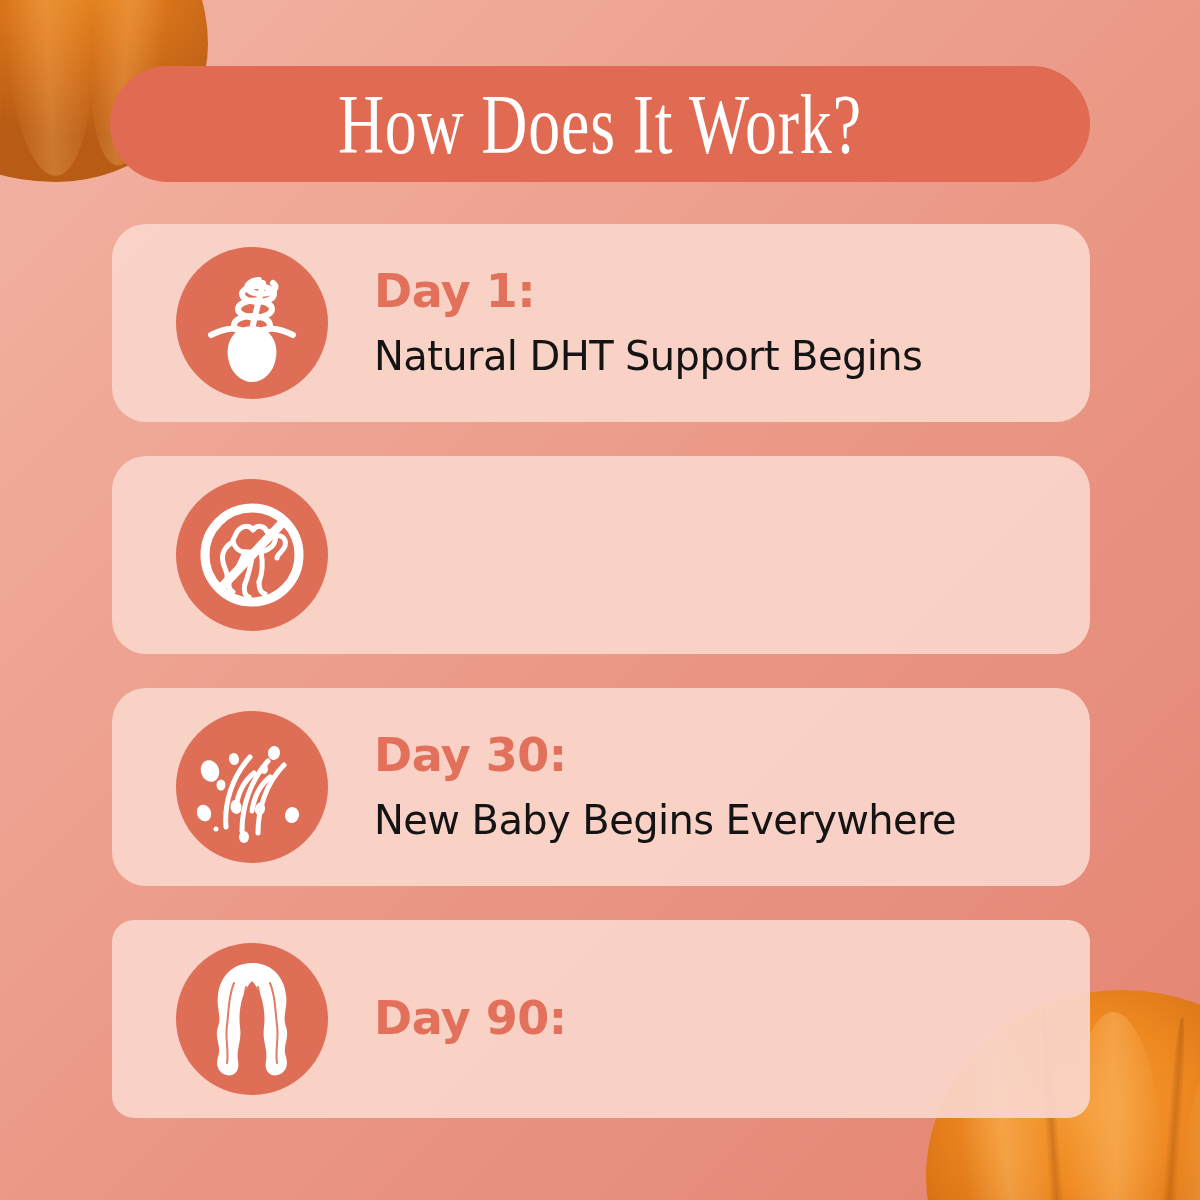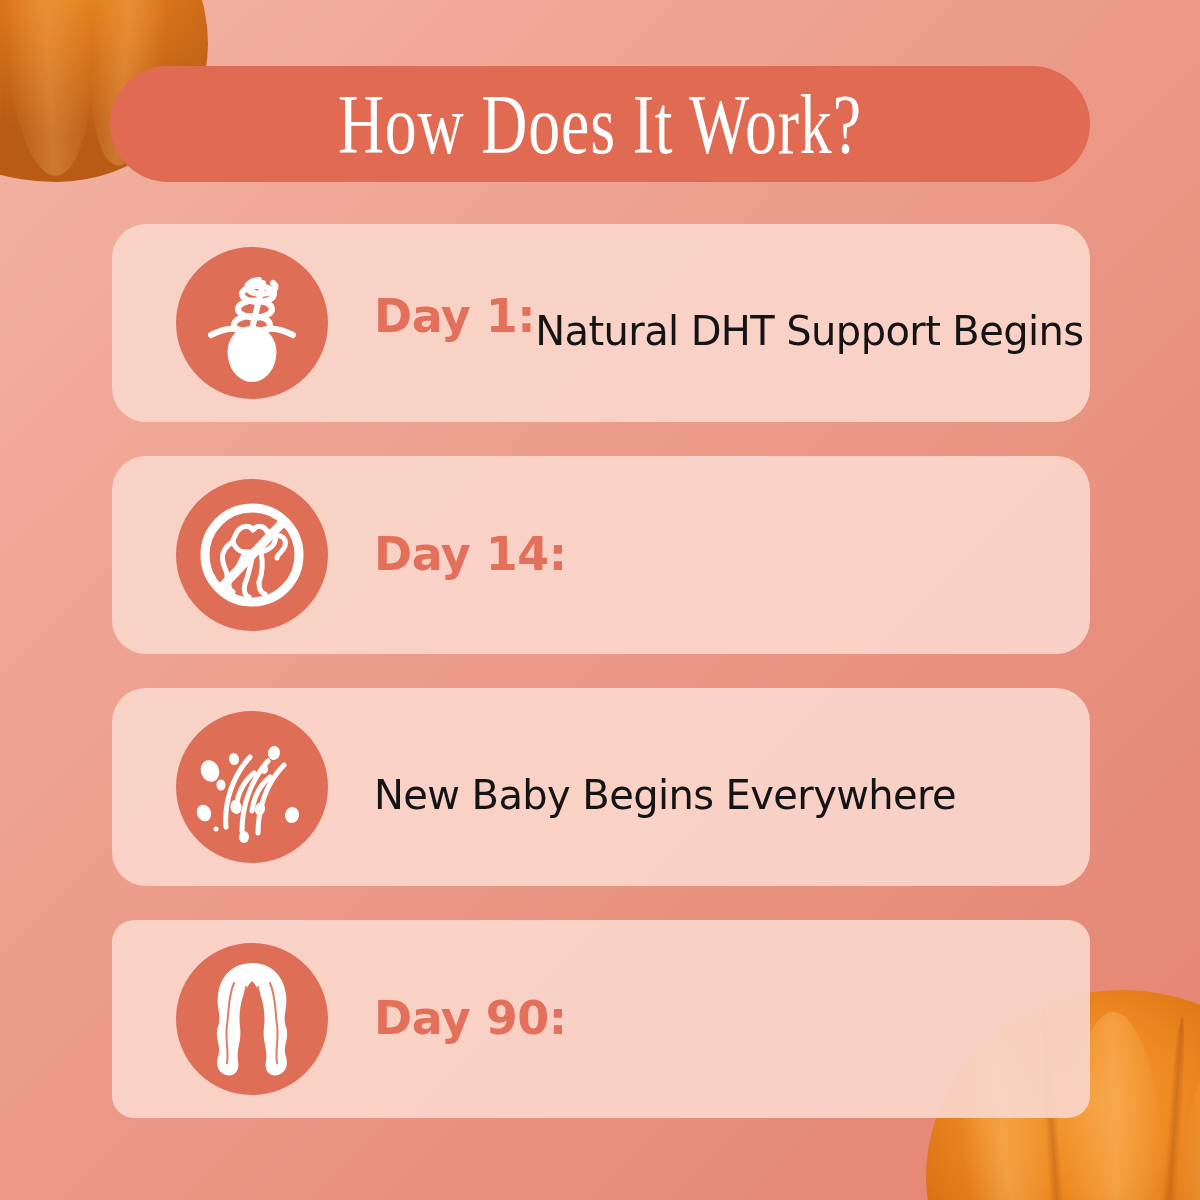--- a/index.html
+++ b/index.html
@@ -162,21 +162,21 @@
     background: #de6e56;
     display: flex;
     align-items: center;
     justify-content: center;
   }
   .icon-badge svg { display: block; }
 
   .card-text {
     margin-left: 46px;
     display: flex;
-    flex-direction: row;
+    flex-direction: column;
     justify-content: center;
   }
   .day-label {
     font-family: "DejaVu Sans", sans-serif;
     font-weight: bold;
     font-size: 46px;
     line-height: 1.08;
     color: #e2705a;
     letter-spacing: -0.5px;
   }
@@ -255,21 +255,20 @@
             <path d="M80 40 C88 38, 94 42, 92 50 C90 56, 84 58, 84 62"></path>
             <path d="M38 82 C34 88, 36 94, 40 96"></path>
             <path d="M52 88 C50 94, 52 100, 56 101"></path>
             <path d="M66 86 C66 92, 68 97, 72 98"></path>
           </g>
           <circle cx="59" cy="59" r="47" fill="none" stroke="#ffffff" stroke-width="9"></circle>
           <line x1="27" y1="93" x2="91" y2="25" stroke="#ffffff" stroke-width="9" stroke-linecap="round"></line>
         </svg>
       </div>
       <div class="card-text">
-        <div class="day-label">Day 14:</div>
       </div>
     </div>
 
     <div class="card">
       <div class="icon-badge">
         <svg width="128" height="128" viewBox="0 0 128 128" fill="none">
           <g stroke="#ffffff" stroke-width="5" stroke-linecap="round" fill="none">
             <path d="M38 104 C36 80, 44 54, 62 34"></path>
             <path d="M54 108 C54 84, 62 58, 80 38"></path>
             <path d="M70 110 C70 86, 78 60, 96 42"></path>
@@ -285,20 +284,21 @@
             <ellipse cx="16" cy="90" rx="7" ry="8.5" transform="rotate(-20 16 90)"></ellipse>
             <ellipse cx="48" cy="84" rx="5.5" ry="7" transform="rotate(-10 48 84)"></ellipse>
             <ellipse cx="72" cy="86" rx="5" ry="6.5" transform="rotate(12 72 86)"></ellipse>
             <ellipse cx="104" cy="92" rx="7" ry="8" transform="rotate(14 104 92)"></ellipse>
             <ellipse cx="56" cy="114" rx="5" ry="6"></ellipse>
             <circle cx="28" cy="106" r="2.5"></circle>
           </g>
         </svg>
       </div>
       <div class="card-text">
+        <div class="day-label">Day 30:</div>
         <div class="day-desc">New Baby Begins Everywhere</div>
       </div>
     </div>
 
     <div class="card">
       <div class="icon-badge">
         <svg width="112" height="124" viewBox="0 0 112 124" fill="none">
           <path d="M56 6
                    C36 6, 24 20, 22 38
                    C20 52, 26 58, 22 70

